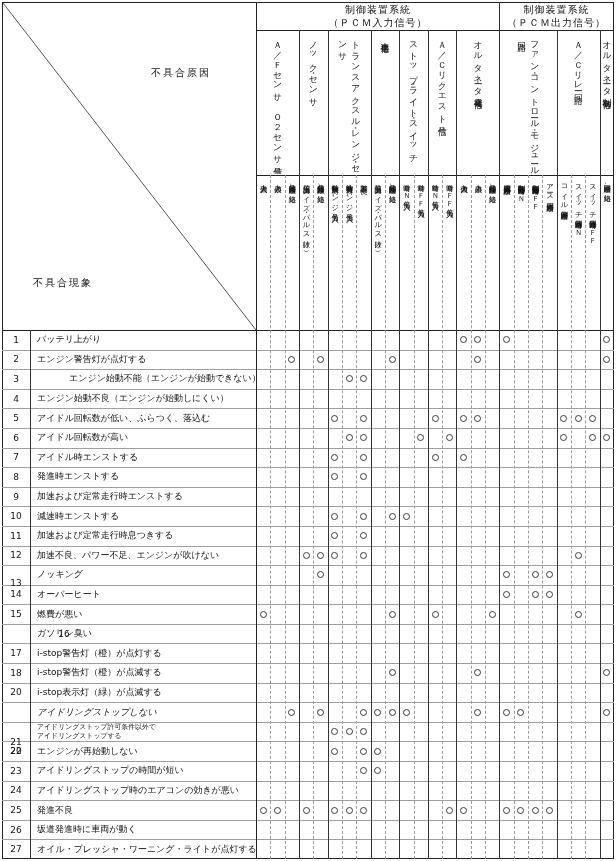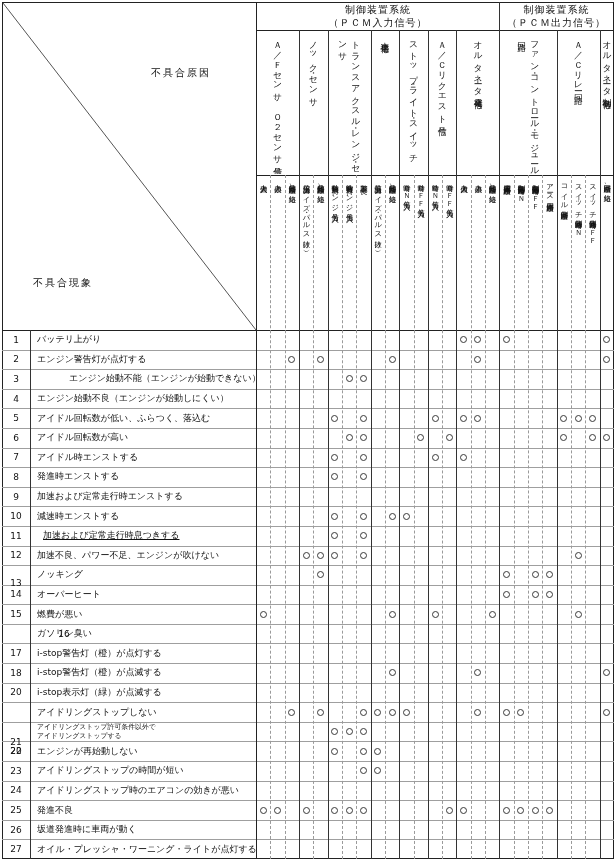--- a/index.html
+++ b/index.html
@@ -292,21 +292,21 @@
       </div>
       <div class="rowNum" style="left: 2px; top: 506.333px; width: 28px; height: 19.5926px;">10</div>
       <div class="rowLabel" style="left: 30px; top: 506.333px; width: 226px; height: 19.5926px;">
         <div>減速時エンストする</div>
       </div>
       <div class="mark" style="left: 331.26px; top: 512.63px;"></div>
       <div class="mark" style="left: 359.9px; top: 512.63px;"></div>
       <div class="mark" style="left: 388.54px; top: 512.63px;"></div>
       <div class="mark" style="left: 402.86px; top: 512.63px;"></div>
       <div class="rowNum" style="left: 2px; top: 525.926px; width: 28px; height: 19.5926px;">11</div>
-      <div class="rowLabel" style="left: 36px; top: 525.926px; width: 226px; height: 19.5926px; text-decoration: underline;">
+      <div class="rowLabel" style="left: 30px; top: 525.926px; width: 226px; height: 19.5926px;">
         <div>加速および定常走行時息つきする</div>
       </div>
       <div class="mark" style="left: 331.26px; top: 532.222px;"></div>
       <div class="mark" style="left: 359.9px; top: 532.222px;"></div>
       <div class="rowNum" style="left: 2px; top: 545.519px; width: 28px; height: 19.5926px;">12</div>
       <div class="rowLabel" style="left: 30px; top: 545.519px; width: 226px; height: 19.5926px;">
         <div>加速不良、パワー不足、エンジンが吹けない</div>
       </div>
       <div class="mark" style="left: 302.62px; top: 551.815px;"></div>
       <div class="mark" style="left: 316.94px; top: 551.815px;"></div>
@@ -350,21 +350,21 @@
         <div>i-stop警告灯（橙）が点滅する</div>
       </div>
       <div class="mark" style="left: 388.54px; top: 669.37px;"></div>
       <div class="mark" style="left: 474.46px; top: 669.37px;"></div>
       <div class="mark" style="left: 603.34px; top: 669.37px;"></div>
       <div class="rowNum" style="left: 2px; top: 682.667px; width: 28px; height: 19.5926px;">20</div>
       <div class="rowLabel" style="left: 30px; top: 682.667px; width: 226px; height: 19.5926px;">
         <div>i-stop表示灯（緑）が点滅する</div>
       </div>
       <div class="rowNum" style="left: 2px; top: 741px; width: 28px; height: 19.5926px;">20</div>
-      <div class="rowLabel" style="left: 30px; top: 702.259px; width: 226px; height: 19.5926px;">
+      <div class="rowLabel" style="left: 30px; top: 702.259px; width: 226px; height: 19.5926px; font-style: italic;">
         <div>アイドリングストップしない</div>
       </div>
       <div class="mark" style="left: 288.3px; top: 708.556px;"></div>
       <div class="mark" style="left: 316.94px; top: 708.556px;"></div>
       <div class="mark" style="left: 359.9px; top: 708.556px;"></div>
       <div class="mark" style="left: 374.22px; top: 708.556px;"></div>
       <div class="mark" style="left: 388.54px; top: 708.556px;"></div>
       <div class="mark" style="left: 402.86px; top: 708.556px;"></div>
       <div class="mark" style="left: 474.46px; top: 708.556px;"></div>
       <div class="mark" style="left: 503.1px; top: 708.556px;"></div>

